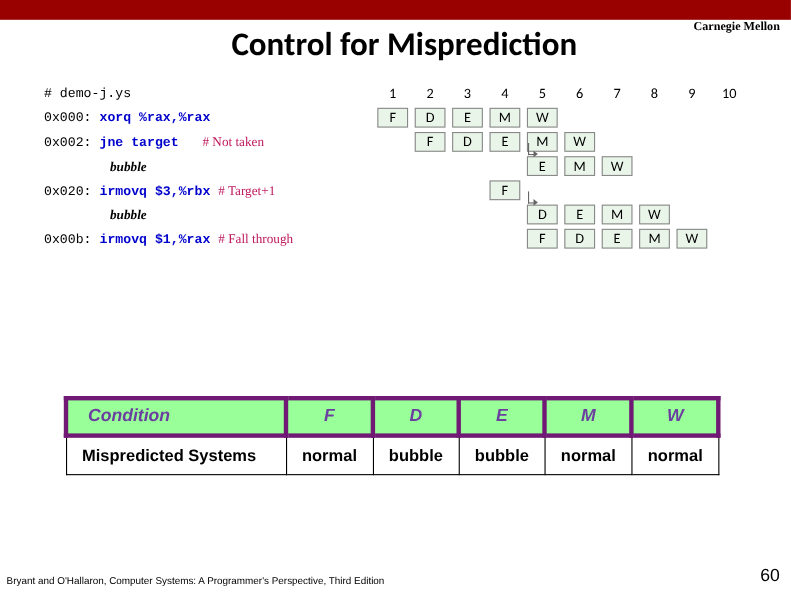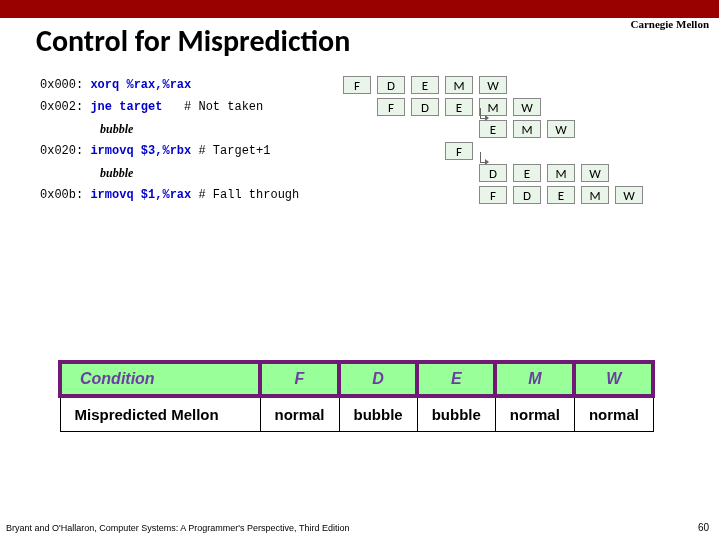--- a/index.html
+++ b/index.html
@@ -20,38 +20,39 @@
     position: absolute;
     right: 10px;
     top: 18px;
     font-size: 11px;
     font-weight: bold;
     font-family: "Times New Roman", serif;
   }
   .title {
     font-size: 30px;
     font-weight: bold;
-    padding: 4px 0 0 36px;
+    padding: 4px 0 0 16px;
     font-family: Calibri, Arial, sans-serif;
+    text-align: center;
   }
   .diagram {
     position: absolute;
     left: 40px;
     top: 74px;
     width: 640px;
     font-family: "Courier New", monospace;
     font-size: 12px;
     line-height: 1;
   }
   .diagram table { border-collapse: collapse; }
   .diagram td { padding: 0; height: 22px; vertical-align: middle; }
   .codecol { width: 300px; white-space: pre; font-family: "Courier New", monospace; font-size: 12px; }
   .codecol .addr { color: #000; text-align: center; }
   .codecol .op { color: #0000cc; font-weight: bold; }
-  .codecol .comment { color: #000000; }
+  .codecol .comment { color: #be185d; font-family: Liberation Serif, serif; }
   .codecol .bubble { font-style: italic; font-weight: bold; font-family: "Times New Roman", serif; padding-left: 60px; display: inline-block; }
   .stcol { width: 34px; text-align: center; font-family: Calibri, Arial, sans-serif; font-size: 13px; }
   .stagebox {
     display: inline-block;
     width: 28px;
     height: 18px;
     line-height: 18px;
     border: 1px solid #888;
     background: #eaf5ea;
     text-align: center;
@@ -117,33 +118,46 @@
     left: 6px;
     bottom: 6px;
     font-size: 9px;
     font-family: Arial, sans-serif;
     text-align: center;
   }
   .pagenum {
     position: absolute;
     right: 10px;
     bottom: 6px;
-    font-size: 10px;
+    font-size: 16px;
   }
 </style>
 </head>
 <body>
 
 <div class="redbar"></div>
 <div class="cm">Carnegie Mellon</div>
 <div class="title">Control for Misprediction</div>
 
 <div class="diagram">
 <table>
 <tbody>
+        <tr>
+  <td class="codecol"><span># demo-j.ys</span></td>
+  <td class="stcol hdrnum">1</td>
+  <td class="stcol hdrnum">2</td>
+  <td class="stcol hdrnum">3</td>
+  <td class="stcol hdrnum">4</td>
+  <td class="stcol hdrnum">5</td>
+  <td class="stcol hdrnum">6</td>
+  <td class="stcol hdrnum">7</td>
+  <td class="stcol hdrnum">8</td>
+  <td class="stcol hdrnum">9</td>
+  <td class="stcol hdrnum">10</td>
+</tr>
 <tr>
   <td class="codecol"><span class="addr">0x000:</span> <span class="op">xorq %rax,%rax</span></td>
   <td class="stcol"><span class="stagebox">F</span></td>
   <td class="stcol"><span class="stagebox">D</span></td>
   <td class="stcol"><span class="stagebox">E</span></td>
   <td class="stcol"><span class="stagebox">M</span></td>
   <td class="stcol"><span class="stagebox">W</span></td>
   <td class="stcol"></td>
           <td class="stcol"></td>
           <td class="stcol"></td>
@@ -223,21 +237,21 @@
   <tbody>
       <tr>
     <th class="first">Condition</th>
     <th>F</th>
     <th>D</th>
     <th>E</th>
     <th>M</th>
     <th>W</th>
   </tr>
   <tr>
-    <td class="first">Mispredicted Mellon</td>
+    <td class="first">Mispredicted Systems</td>
     <td>normal</td>
     <td>bubble</td>
     <td>bubble</td>
     <td>normal</td>
     <td>normal</td>
   </tr>
 </tbody>
   </table>
 
 <div class="footer">Bryant and O'Hallaron, Computer Systems: A Programmer's Perspective, Third Edition</div>

